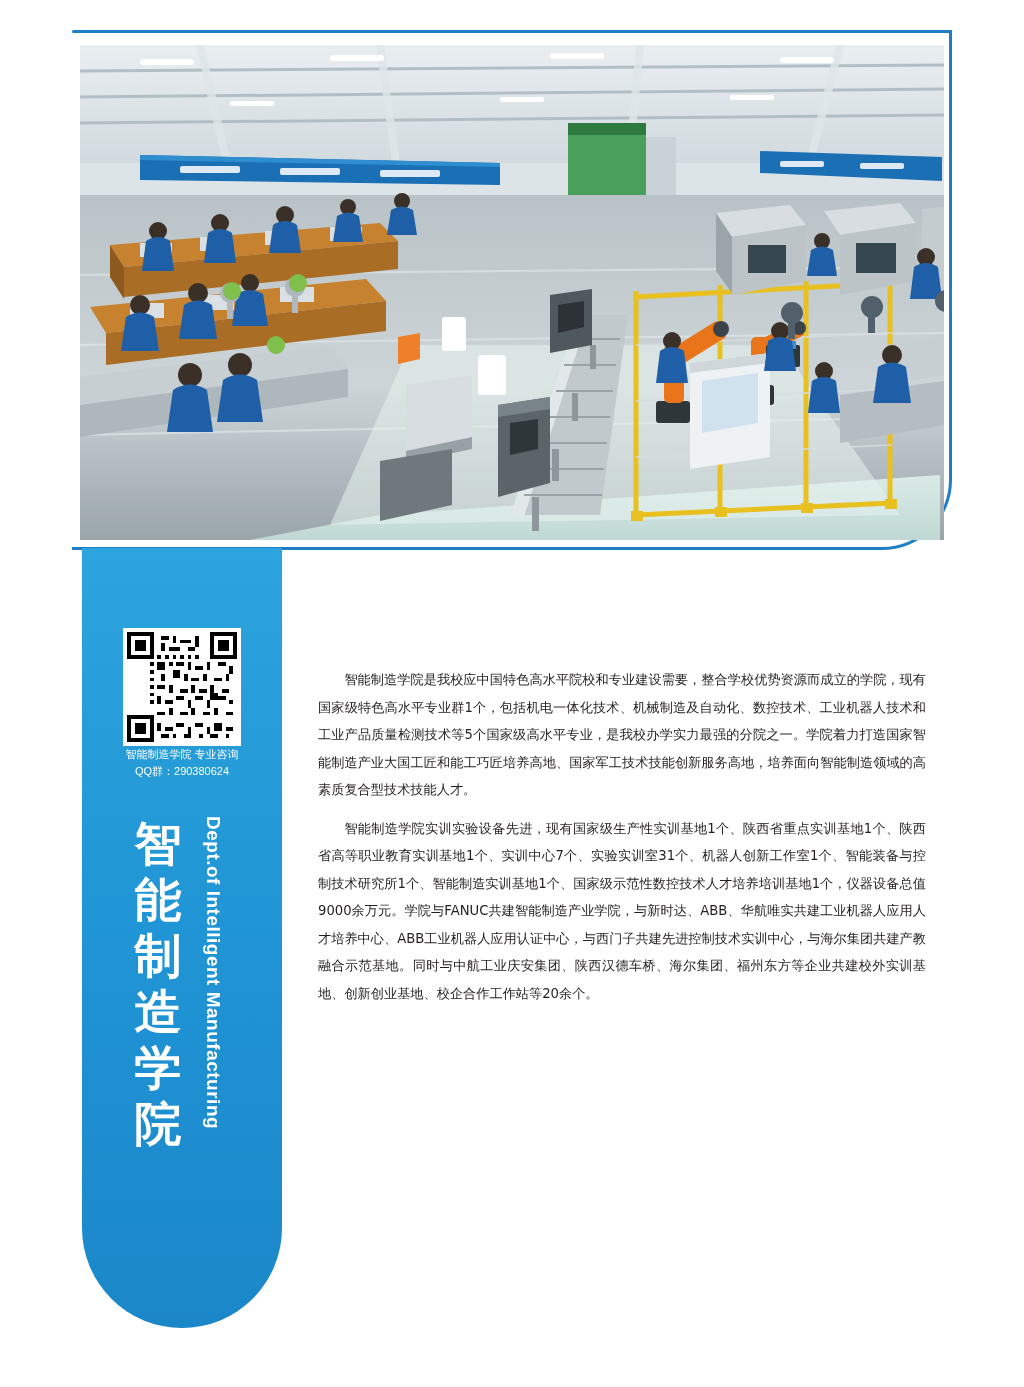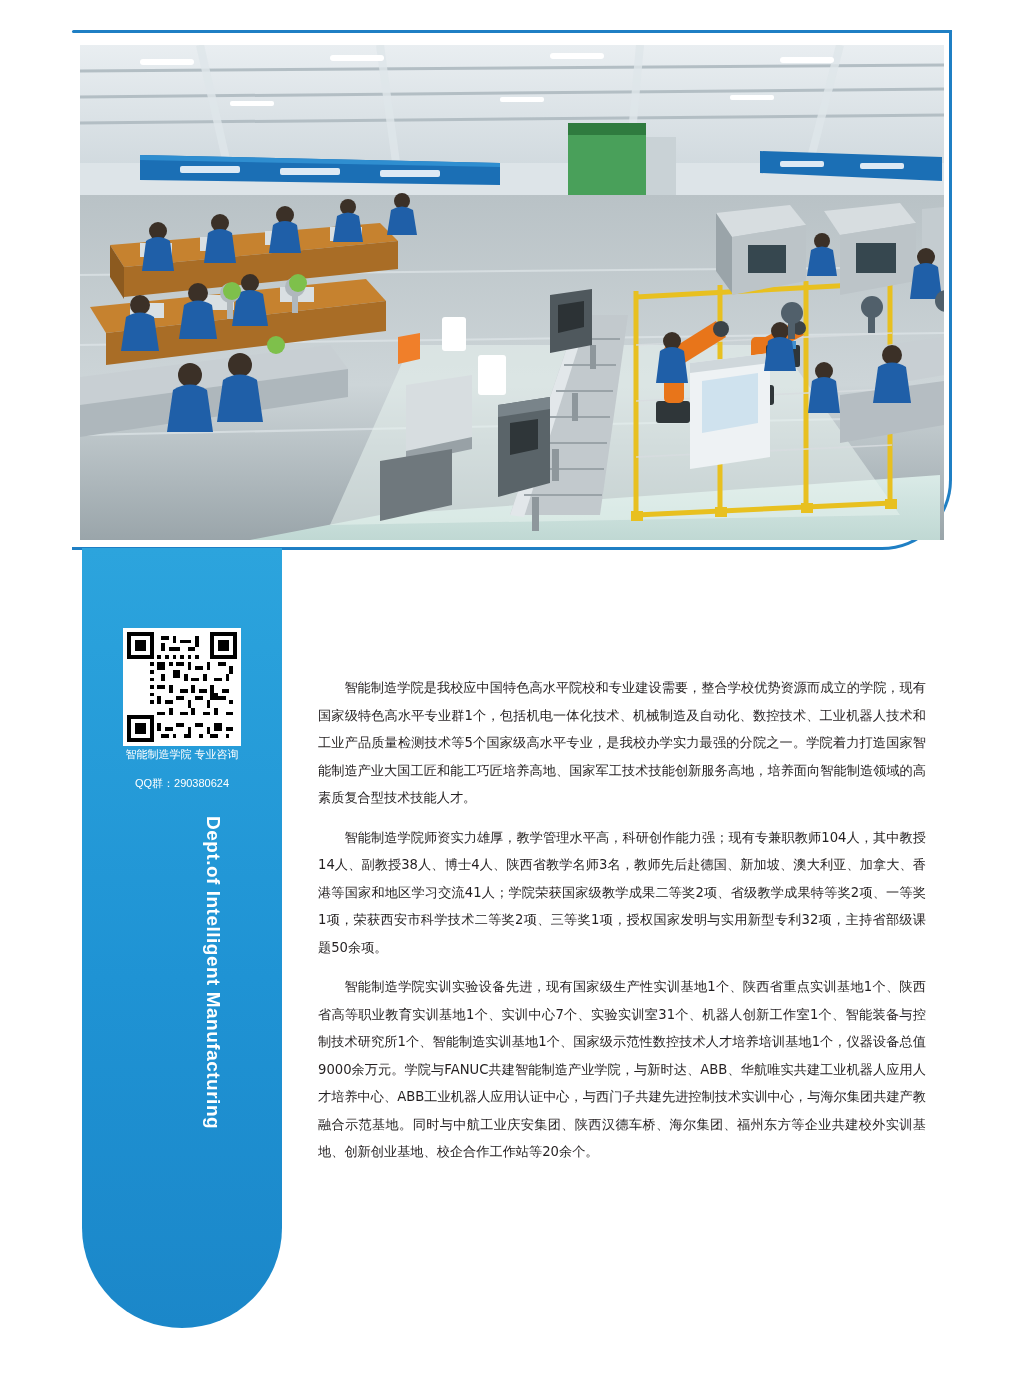--- a/index.html
+++ b/index.html
@@ -123,21 +123,21 @@
     top: 662px;
     width: 608px;
   }
   .para {
     color: #231f20;
     font-size: 13.2px;
     line-height: 27.5px;
     text-align: justify;
     text-justify: inter-ideograph;
     text-indent: 2em;
-    margin: 12px 0 11px 0;
+    margin: 4px 0 11px 0;
     font-family: "DejaVu Sans", sans-serif;
   }
 </style>
 </head>
 <body>
 
 <div class="page">
 
   <div class="arc-frame-top"></div>
   <div class="arc-frame"></div>
@@ -544,25 +544,25 @@
               <rect x="12" y="27" width="1" height="1"></rect>
             <rect x="15" y="27" width="2" height="1"></rect>
               <rect x="19" y="27" width="1" height="1"></rect>
             <rect x="22" y="27" width="2" height="1"></rect>
               <rect x="26" y="27" width="1" height="1"></rect>
             <rect x="22" y="16" width="2" height="2"></rect>
           </g>
         </svg>
       </div>
       <div class="qr-cap">智能制造学院 专业咨询</div>
-      <div class="qr-cap" style="margin-top:12px">QQ群：290380624</div>
+      <div class="qr-cap" style="margin-top:0">QQ群：290380624</div>
     </div>
 
+    <div class="vert-title">智能制造学院</div>
     <div class="vert-sub">Dept.of Intelligent Manufacturing</div>
   </div>
 
   <div class="content">
     <p class="para">智能制造学院是我校应中国特色高水平院校和专业建设需要，整合学校优势资源而成立的学院，现有国家级特色高水平专业群1个，包括机电一体化技术、机械制造及自动化、数控技术、工业机器人技术和工业产品质量检测技术等5个国家级高水平专业，是我校办学实力最强的分院之一。学院着力打造国家智能制造产业大国工匠和能工巧匠培养高地、国家军工技术技能创新服务高地，培养面向智能制造领域的高素质复合型技术技能人才。</p>
-    <p class="para">智能制造学院师资实力雄厚，教学管理水平高，科研创作能力强；现有专兼职教师104人，其中教授14人、副教授38人、博士4人、陕西省教学名师3名，教师先后赴德国、新加坡、澳大利亚、加拿大、香港等国家和地区学习交流41人；学院荣获国家级教学成果二等奖2项、省级教学成果特等奖2项、一等奖1项，荣获西安市科学技术二等奖2项、三等奖1项，授权国家发明与实用新型专利32项，主持省部级课题50余项。</p>
     <p class="para">智能制造学院实训实验设备先进，现有国家级生产性实训基地1个、陕西省重点实训基地1个、陕西省高等职业教育实训基地1个、实训中心7个、实验实训室31个、机器人创新工作室1个、智能装备与控制技术研究所1个、智能制造实训基地1个、国家级示范性数控技术人才培养培训基地1个，仪器设备总值9000余万元。学院与FANUC共建智能制造产业学院，与新时达、ABB、华航唯实共建工业机器人应用人才培养中心、ABB工业机器人应用认证中心，与西门子共建先进控制技术实训中心，与海尔集团共建产教融合示范基地。同时与中航工业庆安集团、陕西汉德车桥、海尔集团、福州东方等企业共建校外实训基地、创新创业基地、校企合作工作站等20余个。</p>
   </div>
 
 </div>
 
 </body></html>

